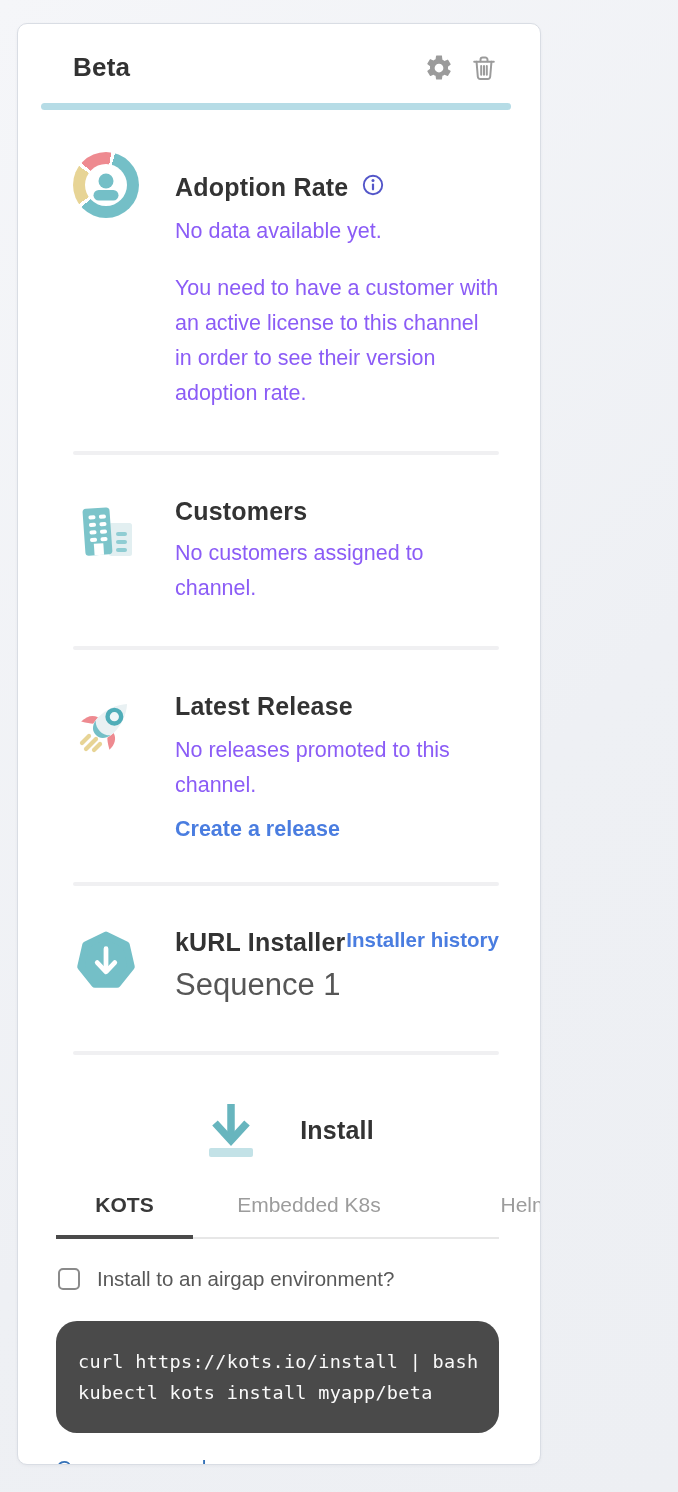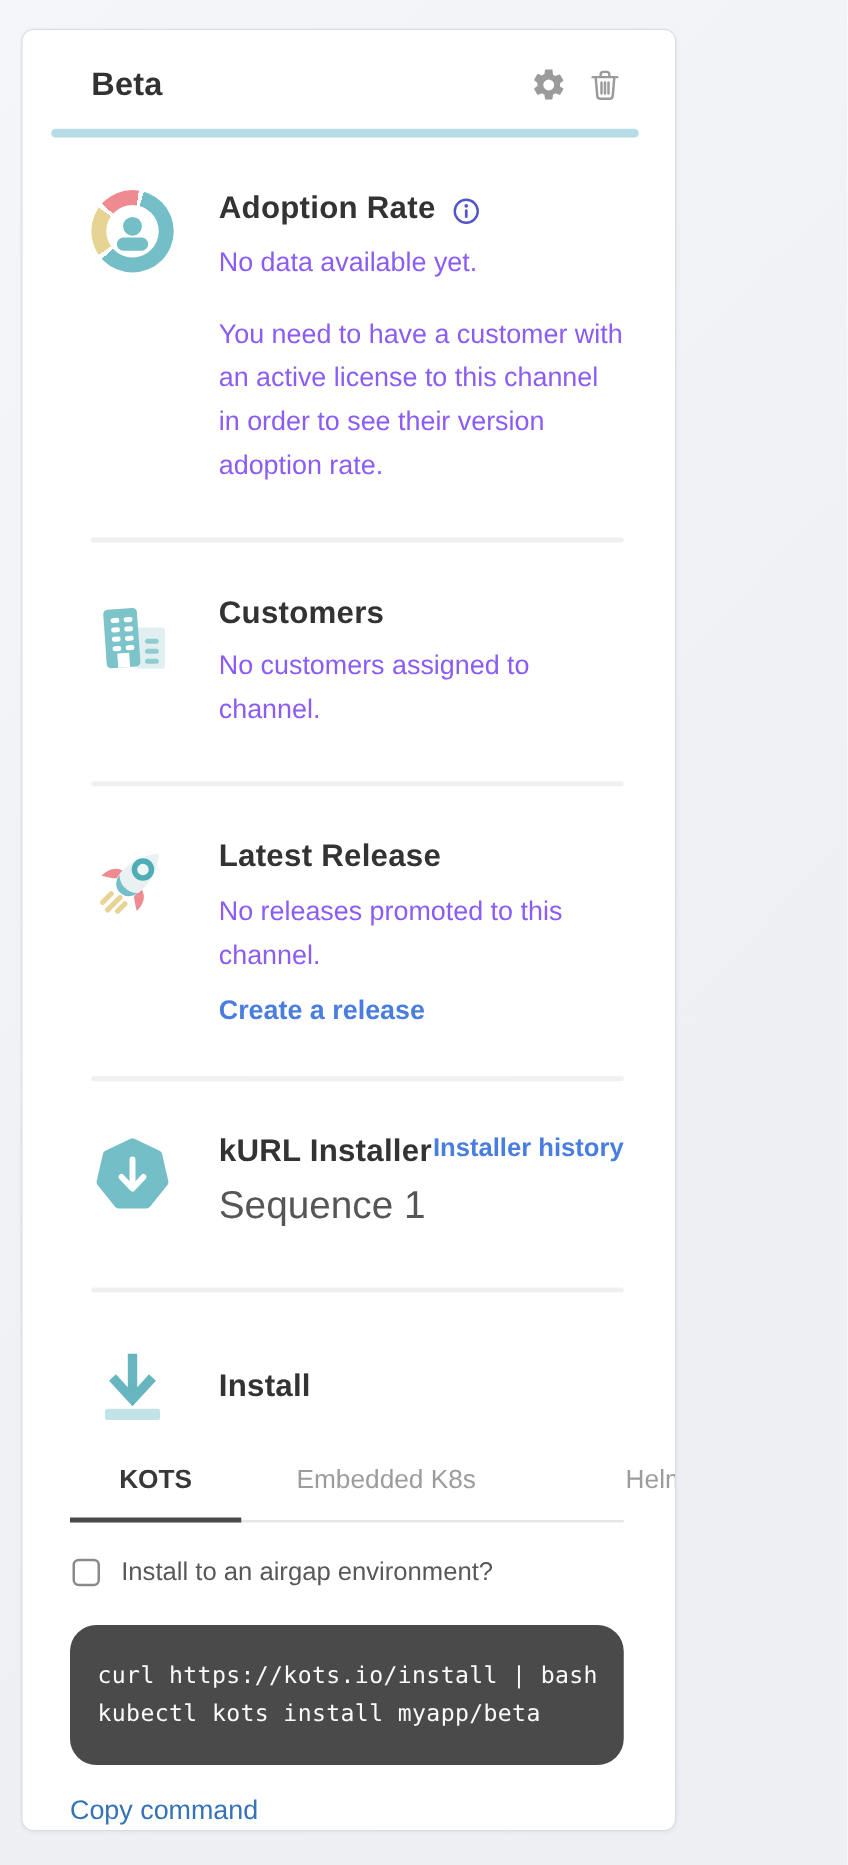--- a/index.html
+++ b/index.html
@@ -21,21 +21,21 @@
   .channel-title { font-size:26px; font-weight:bold; color:#323232; letter-spacing:0.2px; }
   .header-icons { display:flex; align-items:center; gap:15px; }
   .icon-btn { width:30px; height:30px; display:flex; align-items:center; justify-content:center; cursor:pointer; }
   .accent-bar { height:7px; border-radius:4px; background:#b6dce6; margin:20px -12px 0 -15px; }
 
   .section { display:flex; gap:36px; padding:42px 0 40px 17px; }
   .section .icon-box { width:66px; min-width:66px; height:66px; position:relative; }
   .divider { height:4px; background:#f0f0f2; border-radius:2px; margin-left:17px; }
 
   .sec-title { font-size:25px; font-weight:bold; color:#333333; letter-spacing:0.2px; }
-  .title-row { display:flex; align-items:flex-end; gap:13px; }
+  .title-row { display:flex; align-items:flex-start; gap:13px;margin-top:21px; }
   .muted { font-size:21.5px; color:#8b5cf6; line-height:35px; }
   .hint { margin-top:22px; max-width:445px; }
   .empty-line { margin-top:12px; }
   .link { font-size:21.5px; font-weight:bold; color:#4a7de0; cursor:pointer; display:inline-block; }
   .link-sm { font-size:20.5px; }
 
   
   .donut {
     width:66px; height:66px; border-radius:50%; position:relative;
     background:conic-gradient(from 312deg,
@@ -195,21 +195,21 @@
         <div class="sec-title">kURL Installer</div>
         <a class="link link-sm">Installer history</a>
       </div>
       <div class="sequence">Sequence 1</div>
     </div>
   </div>
 
   <div class="divider"></div>
 
   
-  <div class="section" style="padding-bottom:14px; align-items:center;">
+  <div class="section" style="padding-bottom:14px; align-items:center;justify-content:center;">
     <div class="icon-box">
       <svg width="66" height="66" viewBox="0 0 66 66">
         <g stroke="#67b5be" stroke-width="7.5" fill="none">
           <line x1="33" y1="7" x2="33" y2="38"></line>
           <polyline points="17,26 33,43.5 49,26" stroke-linejoin="miter"></polyline>
         </g>
         <rect x="11" y="51" width="44" height="9" rx="2" fill="#c3e2e7"></rect>
       </svg>
     </div>
     <div class="sec-title">Install</div>

